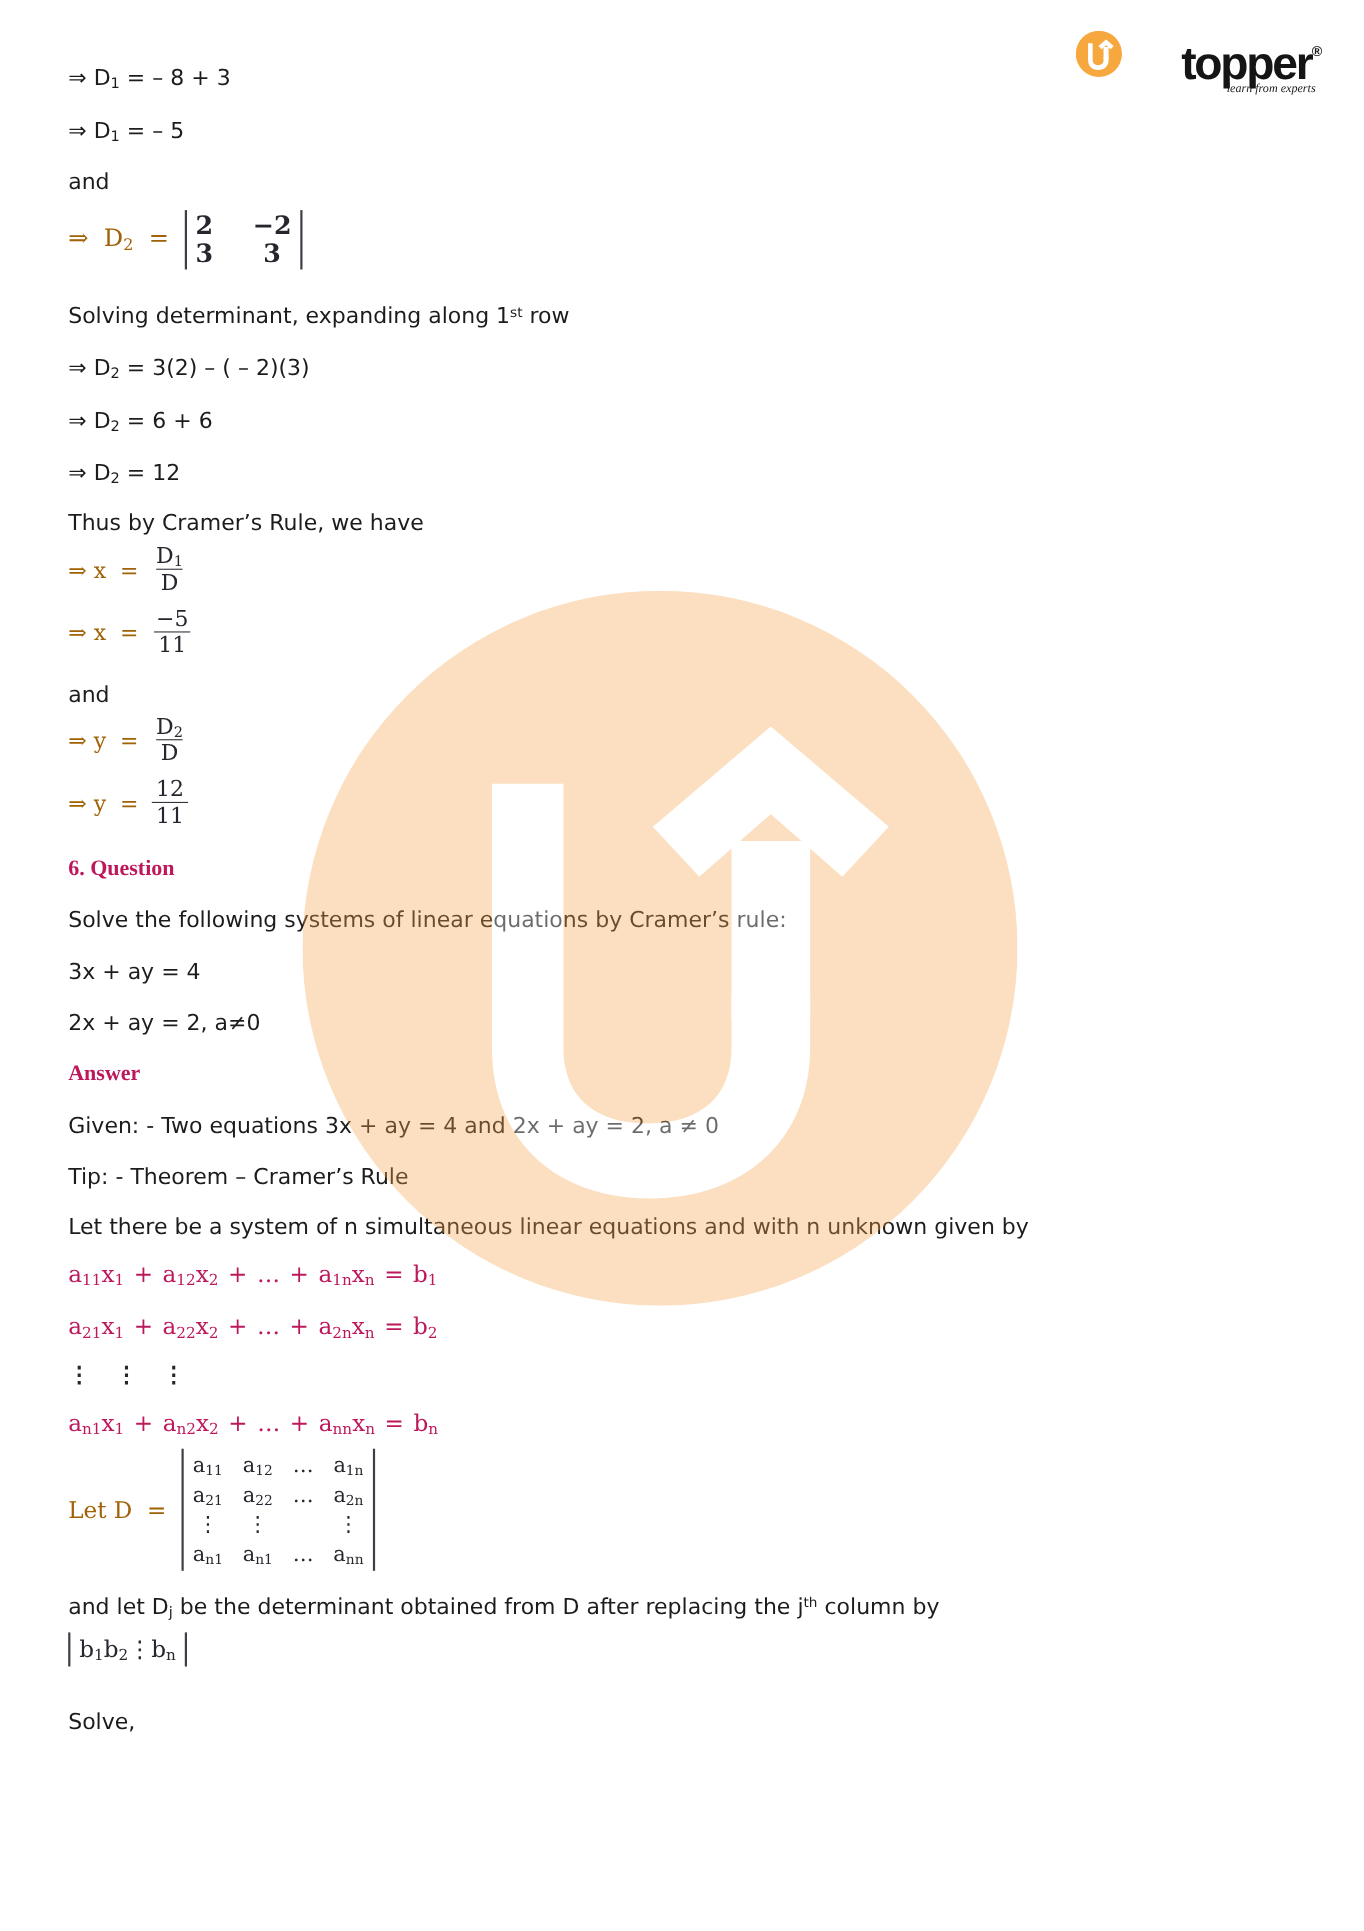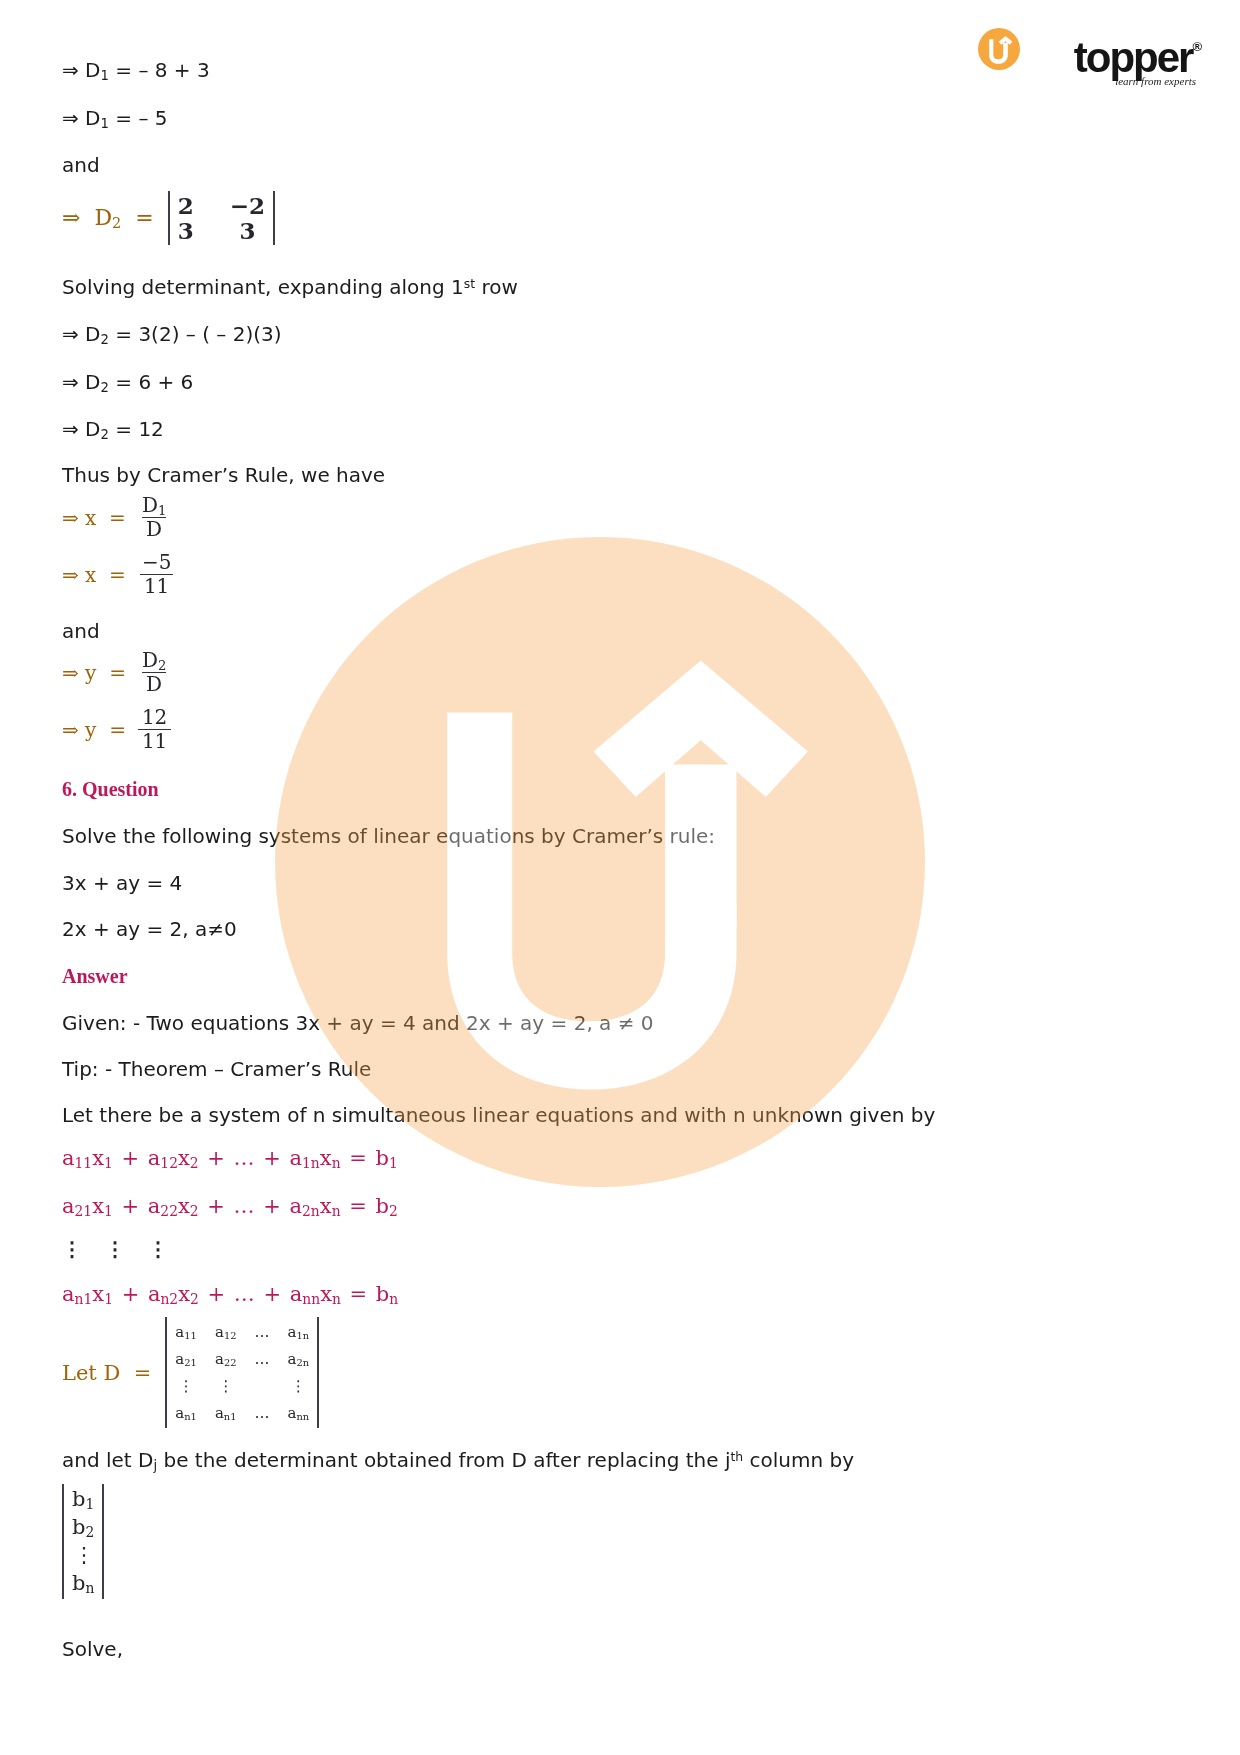--- a/index.html
+++ b/index.html
@@ -20,22 +20,22 @@
   .mline{display:flex;align-items:center;}
   .mlhs{font-family:"DejaVu Serif","Liberation Serif",serif;color:#a16207;white-space:pre-wrap;}
 
   
   .det{display:inline-flex;flex-direction:column;justify-content:center;
        border-left:2px solid #3e3e48;border-right:2px solid #3e3e48;
        padding:2px 8px;font-family:"DejaVu Serif","Liberation Serif",serif;color:#26262e;}
   .detgrid2{display:grid;grid-template-columns:auto auto;column-gap:36px;row-gap:0;
        justify-items:center;font-size:23px;font-weight:600;line-height:25px;}
   .detgrid4{display:grid;grid-template-columns:auto auto auto auto;column-gap:18px;row-gap:1px;
-       justify-items:center;font-size:15px;line-height:26px;}
-  .bvec{display:inline-flex;flex-direction:column;align-items:flex-end;row-gap:1px;
+       justify-items:center;font-size:19px;line-height:26px;}
+  .bvec{display:inline-flex;align-items:flex-end;row-gap:1px;
        font-size:21px;line-height:27px;}
 
   
   .frac{display:inline-flex;flex-direction:column;align-items:center;
         font-family:"DejaVu Serif","Liberation Serif",serif;font-size:20px;line-height:23px;
         color:#26262e;}
   .frac .den{border-top:1.6px solid #34343c;padding:0 4px;}
   .frac .num{padding:0 4px;}
 
   .vdots{font-family:"DejaVu Serif","Liberation Serif",serif;font-weight:bold;

